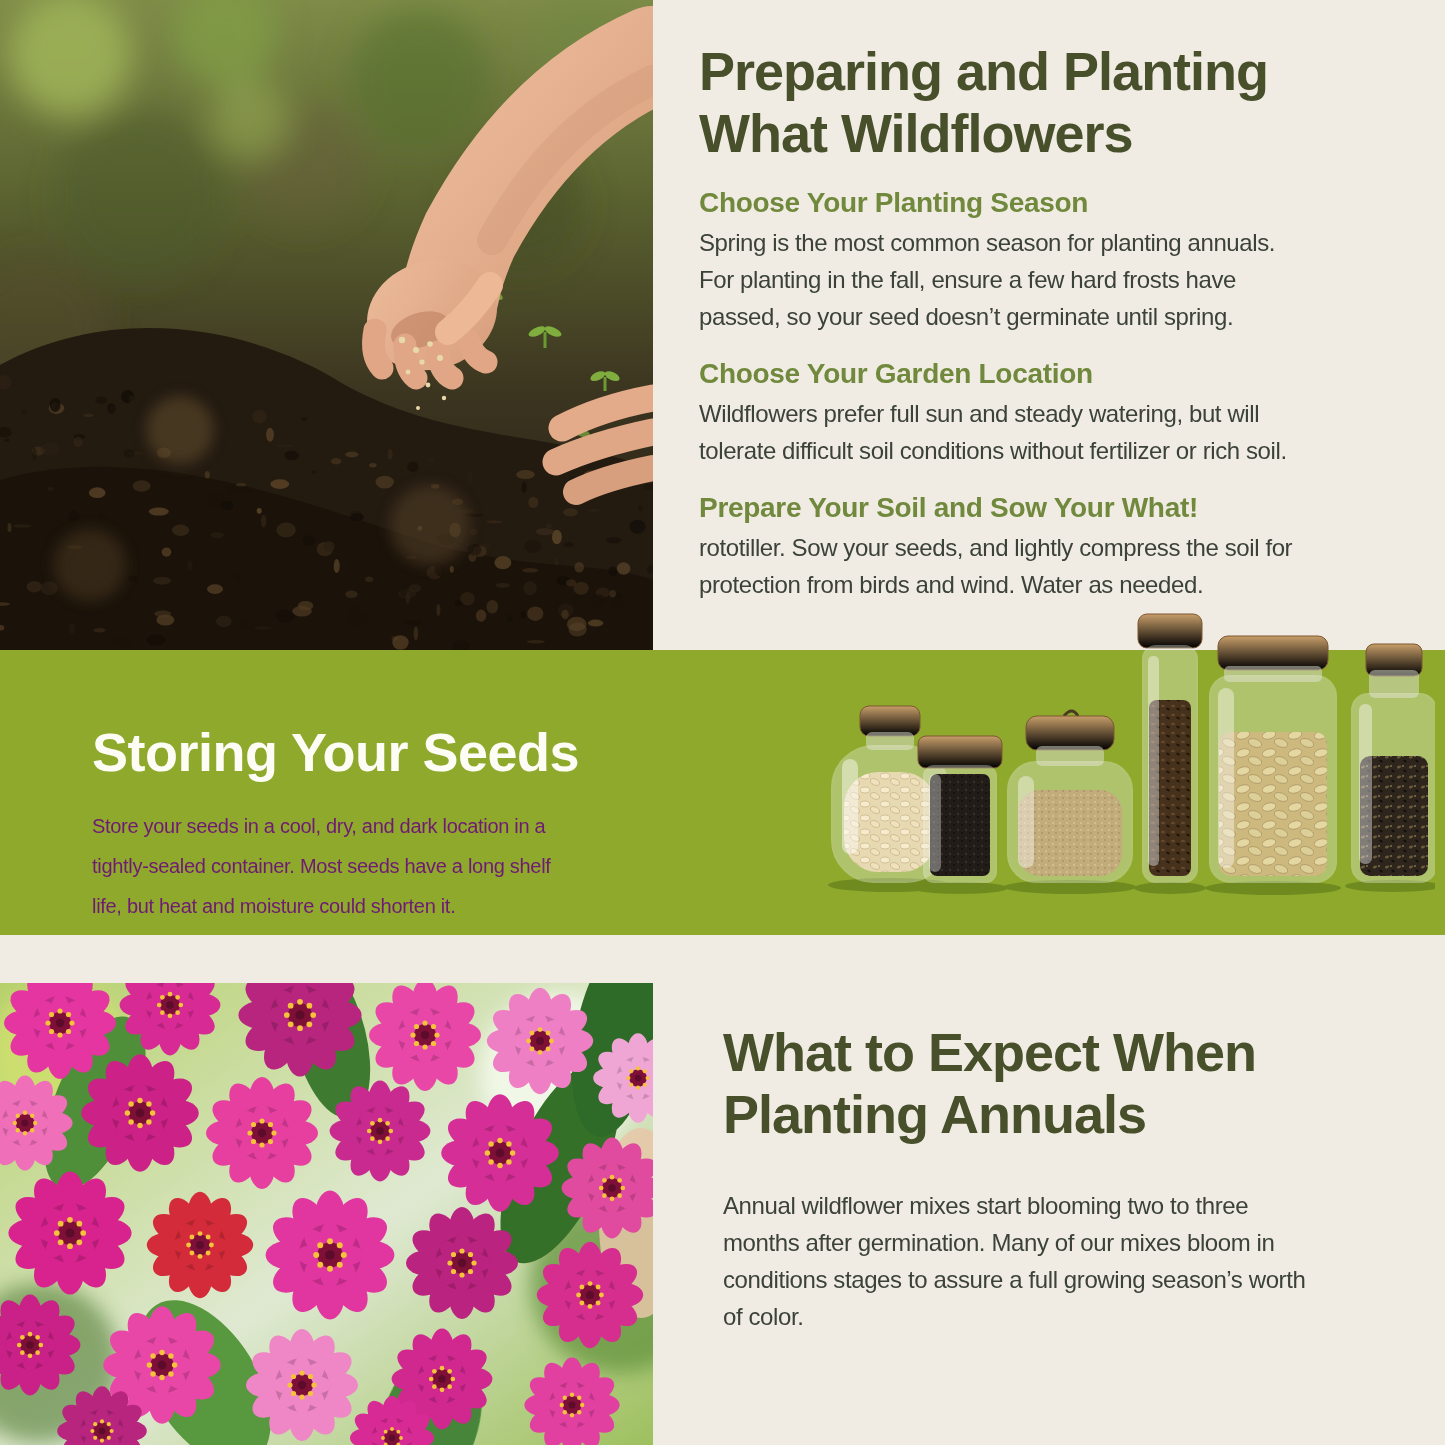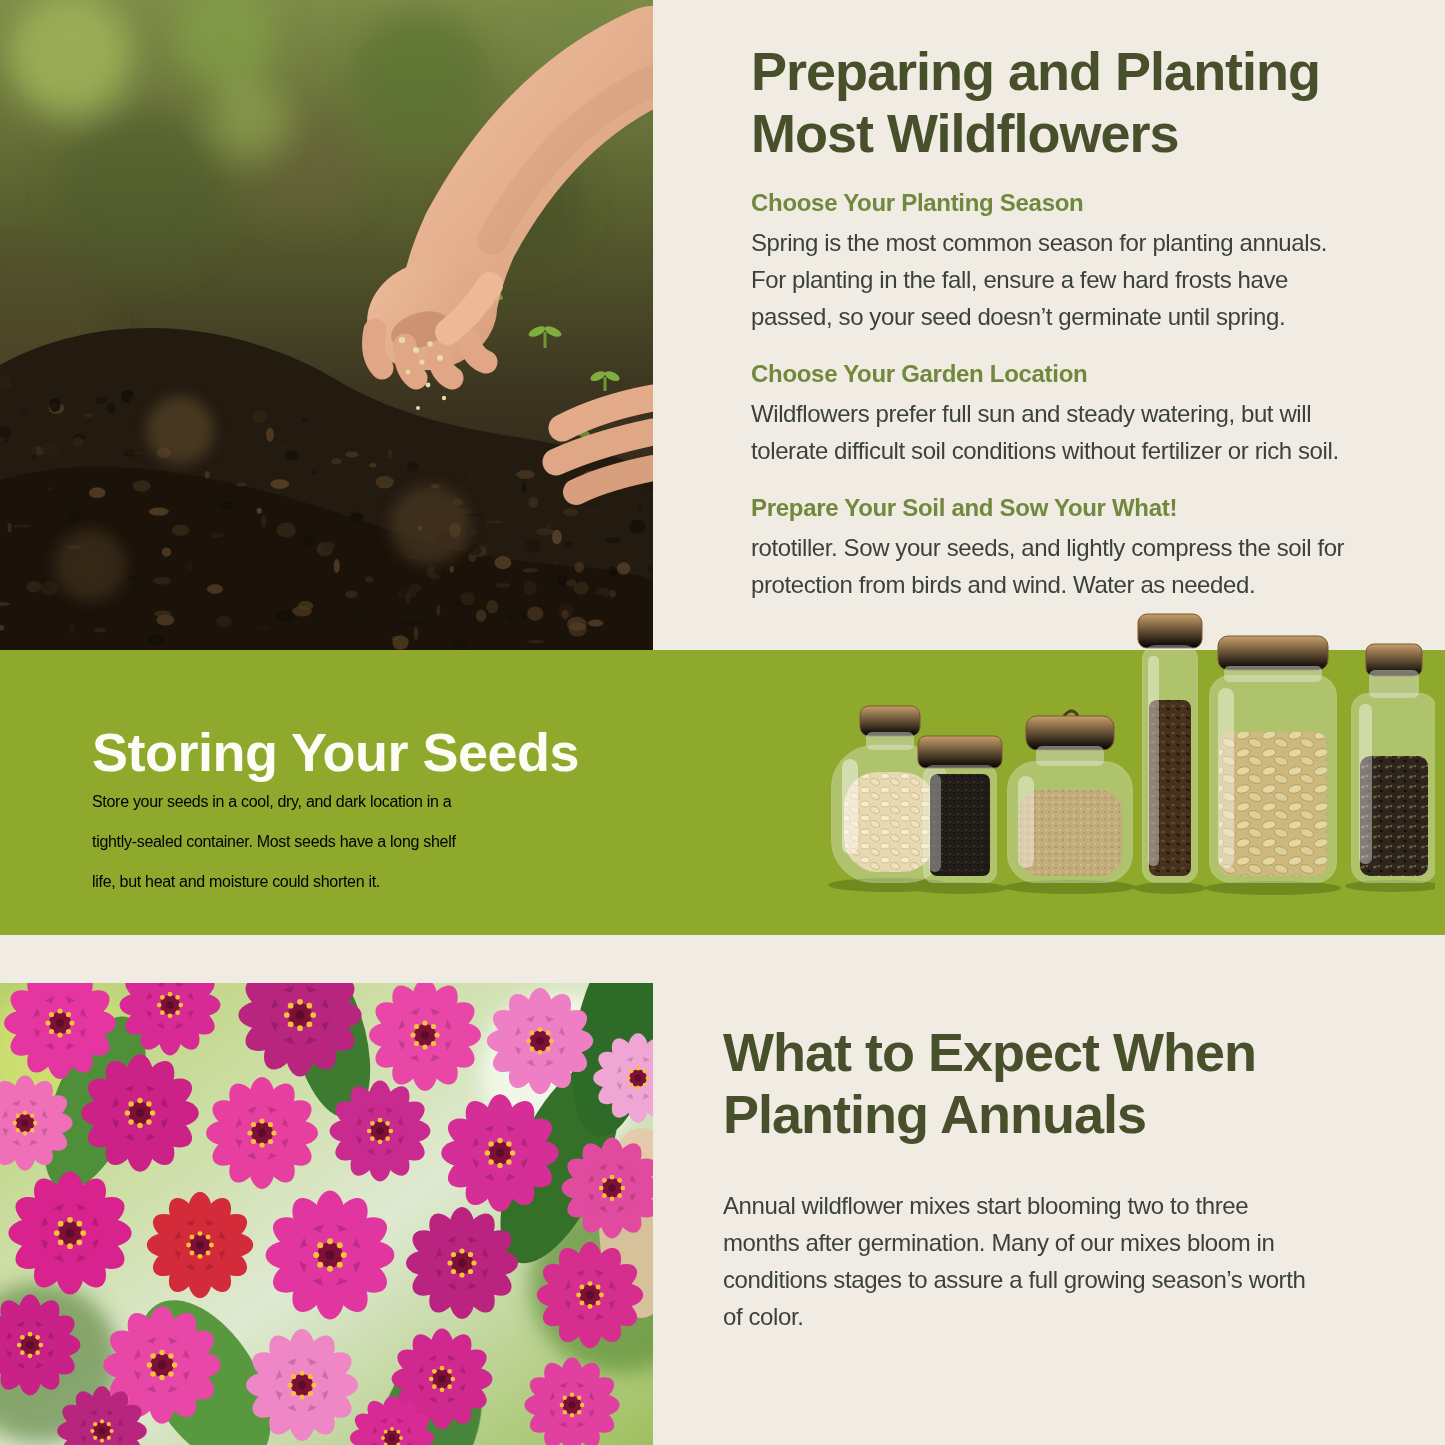--- a/index.html
+++ b/index.html
@@ -17,35 +17,35 @@
   .row-top    { position:absolute; top:0;    left:0; width:1445px; height:650px; display:flex; }
   .band       { position:absolute; top:650px; left:0; width:1445px; height:285px; background:#8ea92c; }
   .row-bottom { position:absolute; top:983px; left:0; width:1445px; height:462px; display:flex; }
 
   .photo { flex:none; overflow:hidden; position:relative; }
   .photo svg { display:block; width:100%; height:100%; }
   .photo-soil    { width:653px; height:650px; }
   .photo-flowers { width:653px; height:462px; }
 
   .panel { flex:1; background:#f0ebe3; }
-  .panel-preparing { padding:40px 40px 0 98px; }
+  .panel-preparing { padding:40px 40px 0 46px; }
   .panel-expect    { padding:38px 19px 0 70px; }
 
   .h1 { font-size:54px; font-weight:700; color:#47502b; line-height:62px; letter-spacing:-1px; }
   .h1 .ln { display:block; white-space:nowrap; }
 
   .section { margin-top:22px; }
-  .subhead { font-size:24px; font-weight:700; color:#70893c; line-height:34px; letter-spacing:-0.3px; white-space:nowrap; }
+  .subhead { font-size:28px; font-weight:700; color:#70893c; line-height:34px; letter-spacing:-0.3px; white-space:nowrap; }
   .bodytext { margin-top:4px; font-size:24px; font-weight:400; color:#3b4238; line-height:37px; letter-spacing:-0.4px; }
   .bodytext .ln { display:block; white-space:nowrap; }
 
   
   .band-text { position:absolute; left:92px; top:72px; width:640px; }
   .band-title { font-size:54px; font-weight:700; color:#fdfdf6; line-height:60px; letter-spacing:-0.5px; white-space:nowrap; }
-  .band-body { font-size:16px; color:#000000; line-height:40px; letter-spacing:-0.3px; }
+  .band-body { margin-top:24px; font-size:20px; color:#701a75; line-height:40px; letter-spacing:-0.3px; }
   .band-body .ln { display:block; white-space:nowrap; }
 
   .jars-wrap { position:absolute; right:10px; bottom:36px; width:615px; height:295px; }
   .jars-wrap svg { display:block; width:100%; height:100%; }
 
   .expect-body { margin-top:42px; }
 </style>
 </head>
 <body>
 
@@ -317,21 +317,21 @@
           <path d="M653,398 Q600,408 562,428" stroke="#e3ab89" stroke-width="27"></path>
           <path d="M653,432 Q596,444 556,462" stroke="#dfa785" stroke-width="27"></path>
           <path d="M653,468 Q604,478 576,492" stroke="#d89f7e" stroke-width="26"></path>
         </g>
       </svg>
     </div>
 
     <div class="panel panel-preparing">
       <div class="h1">
         <span class="ln">Preparing and Planting</span>
-        <span class="ln">Most Wildflowers</span>
+        <span class="ln">What Wildflowers</span>
       </div>
 
       <div class="section">
         <div class="subhead">Choose Your Planting Season</div>
         <div class="bodytext">
           <span class="ln">Spring is the most common season for planting annuals.</span>
           <span class="ln">For planting in the fall, ensure a few hard frosts have</span>
           <span class="ln">passed, so your seed doesn’t germinate until spring.</span>
         </div>
       </div>

